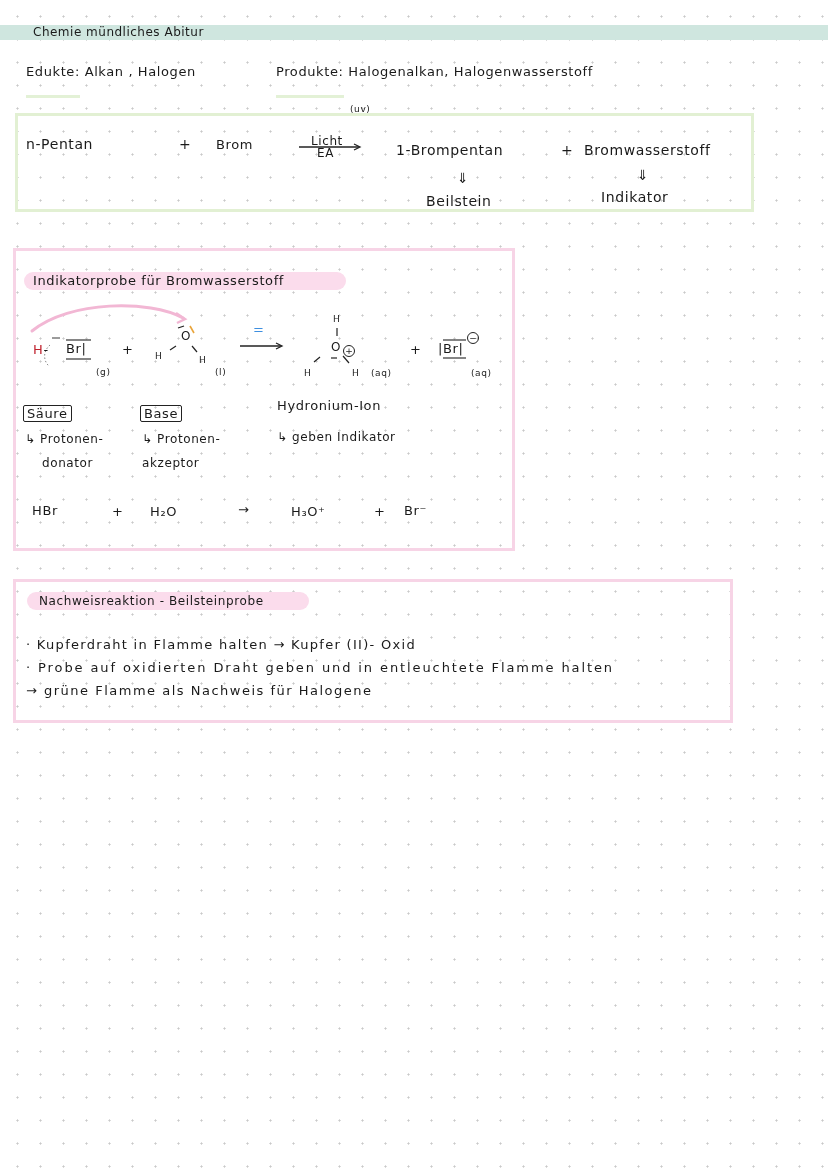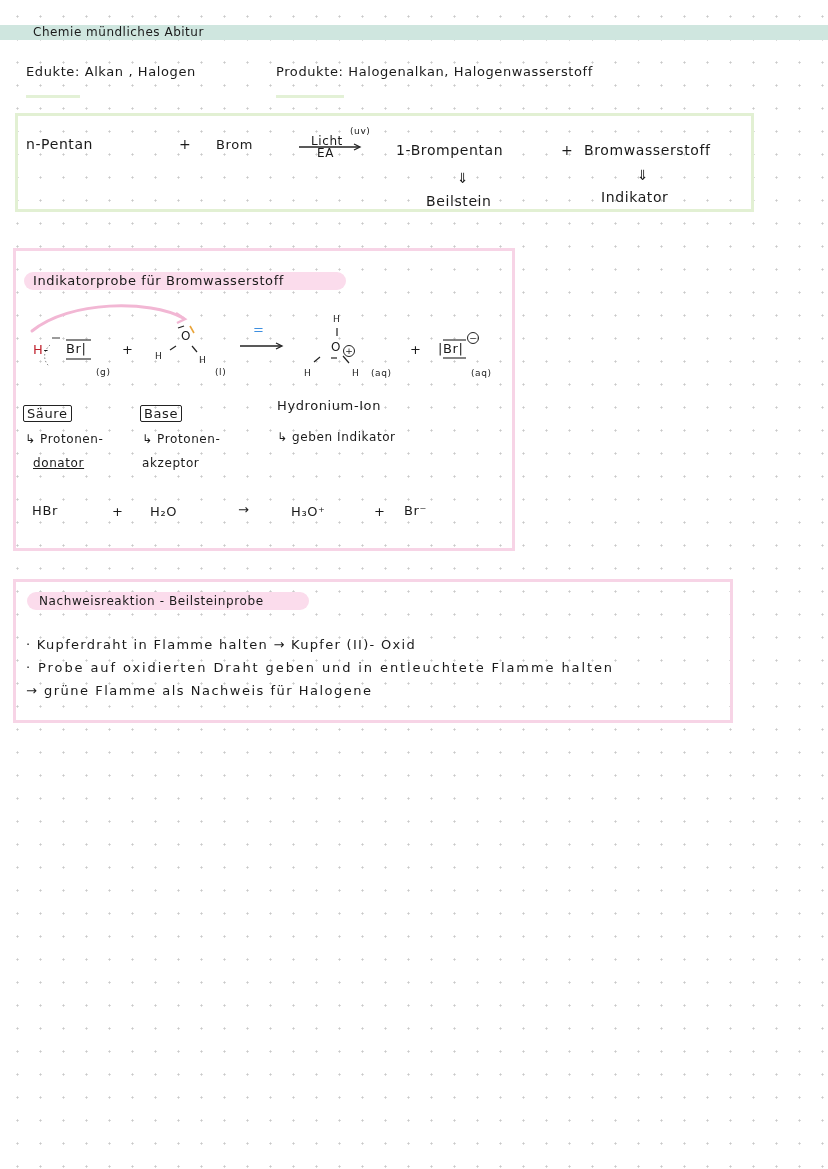--- a/index.html
+++ b/index.html
@@ -62,21 +62,21 @@
 <div class="abs hand lbl" style="left:276px; top:64px;">
   <span class="underline-green">Produkte:</span>
   <span>Halogenalkan, Halogenwasserstoff</span>
 </div>
 
 <div class="box-green"></div>
 <div class="abs hand f14" style="left:26px; top:136px;">n-Pentan</div>
 <div class="abs hand f14" style="left:179px; top:136px;">+</div>
 <div class="abs hand f13" style="left:216px; top:137px;">Brom</div>
 <div class="abs hand f12" style="left:311px; top:134px;">Licht</div>
-<div class="abs hand f9" style="left:350px; top:126px;">(uv)</div>
+<div class="abs hand f9" style="left:350px; top:104px;">(uv)</div>
 <svg style="left:299px; top:143px;" width="64" height="8">
   <line x1="0" y1="4" x2="60" y2="4" stroke="#222" stroke-width="1.3"></line>
   <polyline points="55,1 61,4 55,7" fill="none" stroke="#222" stroke-width="1.3"></polyline>
 </svg>
 <div class="abs hand f12" style="left:317px; top:146px;">EA</div>
 <div class="abs hand f14" style="left:396px; top:142px;">1-Brompentan</div>
 <div class="abs hand f14" style="left:561px; top:142px;">+</div>
 <div class="abs hand f14" style="left:584px; top:142px;">Bromwasserstoff</div>
 <div class="abs hand f14" style="left:457px; top:170px;">⇓</div>
 <div class="abs hand f14" style="left:637px; top:167px;">⇓</div>
@@ -136,21 +136,21 @@
 <div class="abs hand f9" style="left:371px; top:368px;">(aq)</div>
 <div class="abs hand f13" style="left:410px; top:342px;">+</div>
 <div class="abs hand f13" style="left:438px; top:341px;">
   <span>|</span><span>Br</span><span>|</span>
 </div>
 <div class="abs" style="left:467px; top:326px;"><span class="charge">−</span></div>
 <div class="abs hand f9" style="left:471px; top:368px;">(aq)</div>
 
 <div class="abs hand f13" style="left:23px; top:406px;"><span class="boxed">Säure</span></div>
 <div class="abs hand f12" style="left:25px; top:432px;">↳ Protonen-</div>
-<div class="abs hand f12" style="left:33px; top:456px;text-decoration:underline;">donator</div>
+<div class="abs hand f12" style="left:42px; top:456px;">donator</div>
 <div class="abs hand f13" style="left:140px; top:406px;"><span class="boxed">Base</span></div>
 <div class="abs hand f12" style="left:142px; top:432px;">↳ Protonen-</div>
 <div class="abs hand f12" style="left:142px; top:456px;">akzeptor</div>
 <div class="abs hand f13" style="left:277px; top:398px;">Hydronium-Ion</div>
 <div class="abs hand f12" style="left:277px; top:430px;">↳ geben Indikator</div>
 
 <div class="abs hand f13" style="left:32px; top:503px;">HBr</div>
 <div class="abs hand f13" style="left:112px; top:504px;">+</div>
 <div class="abs hand f13" style="left:150px; top:504px;">H₂O</div>
 <div class="abs hand f13" style="left:238px; top:502px;">→</div>

